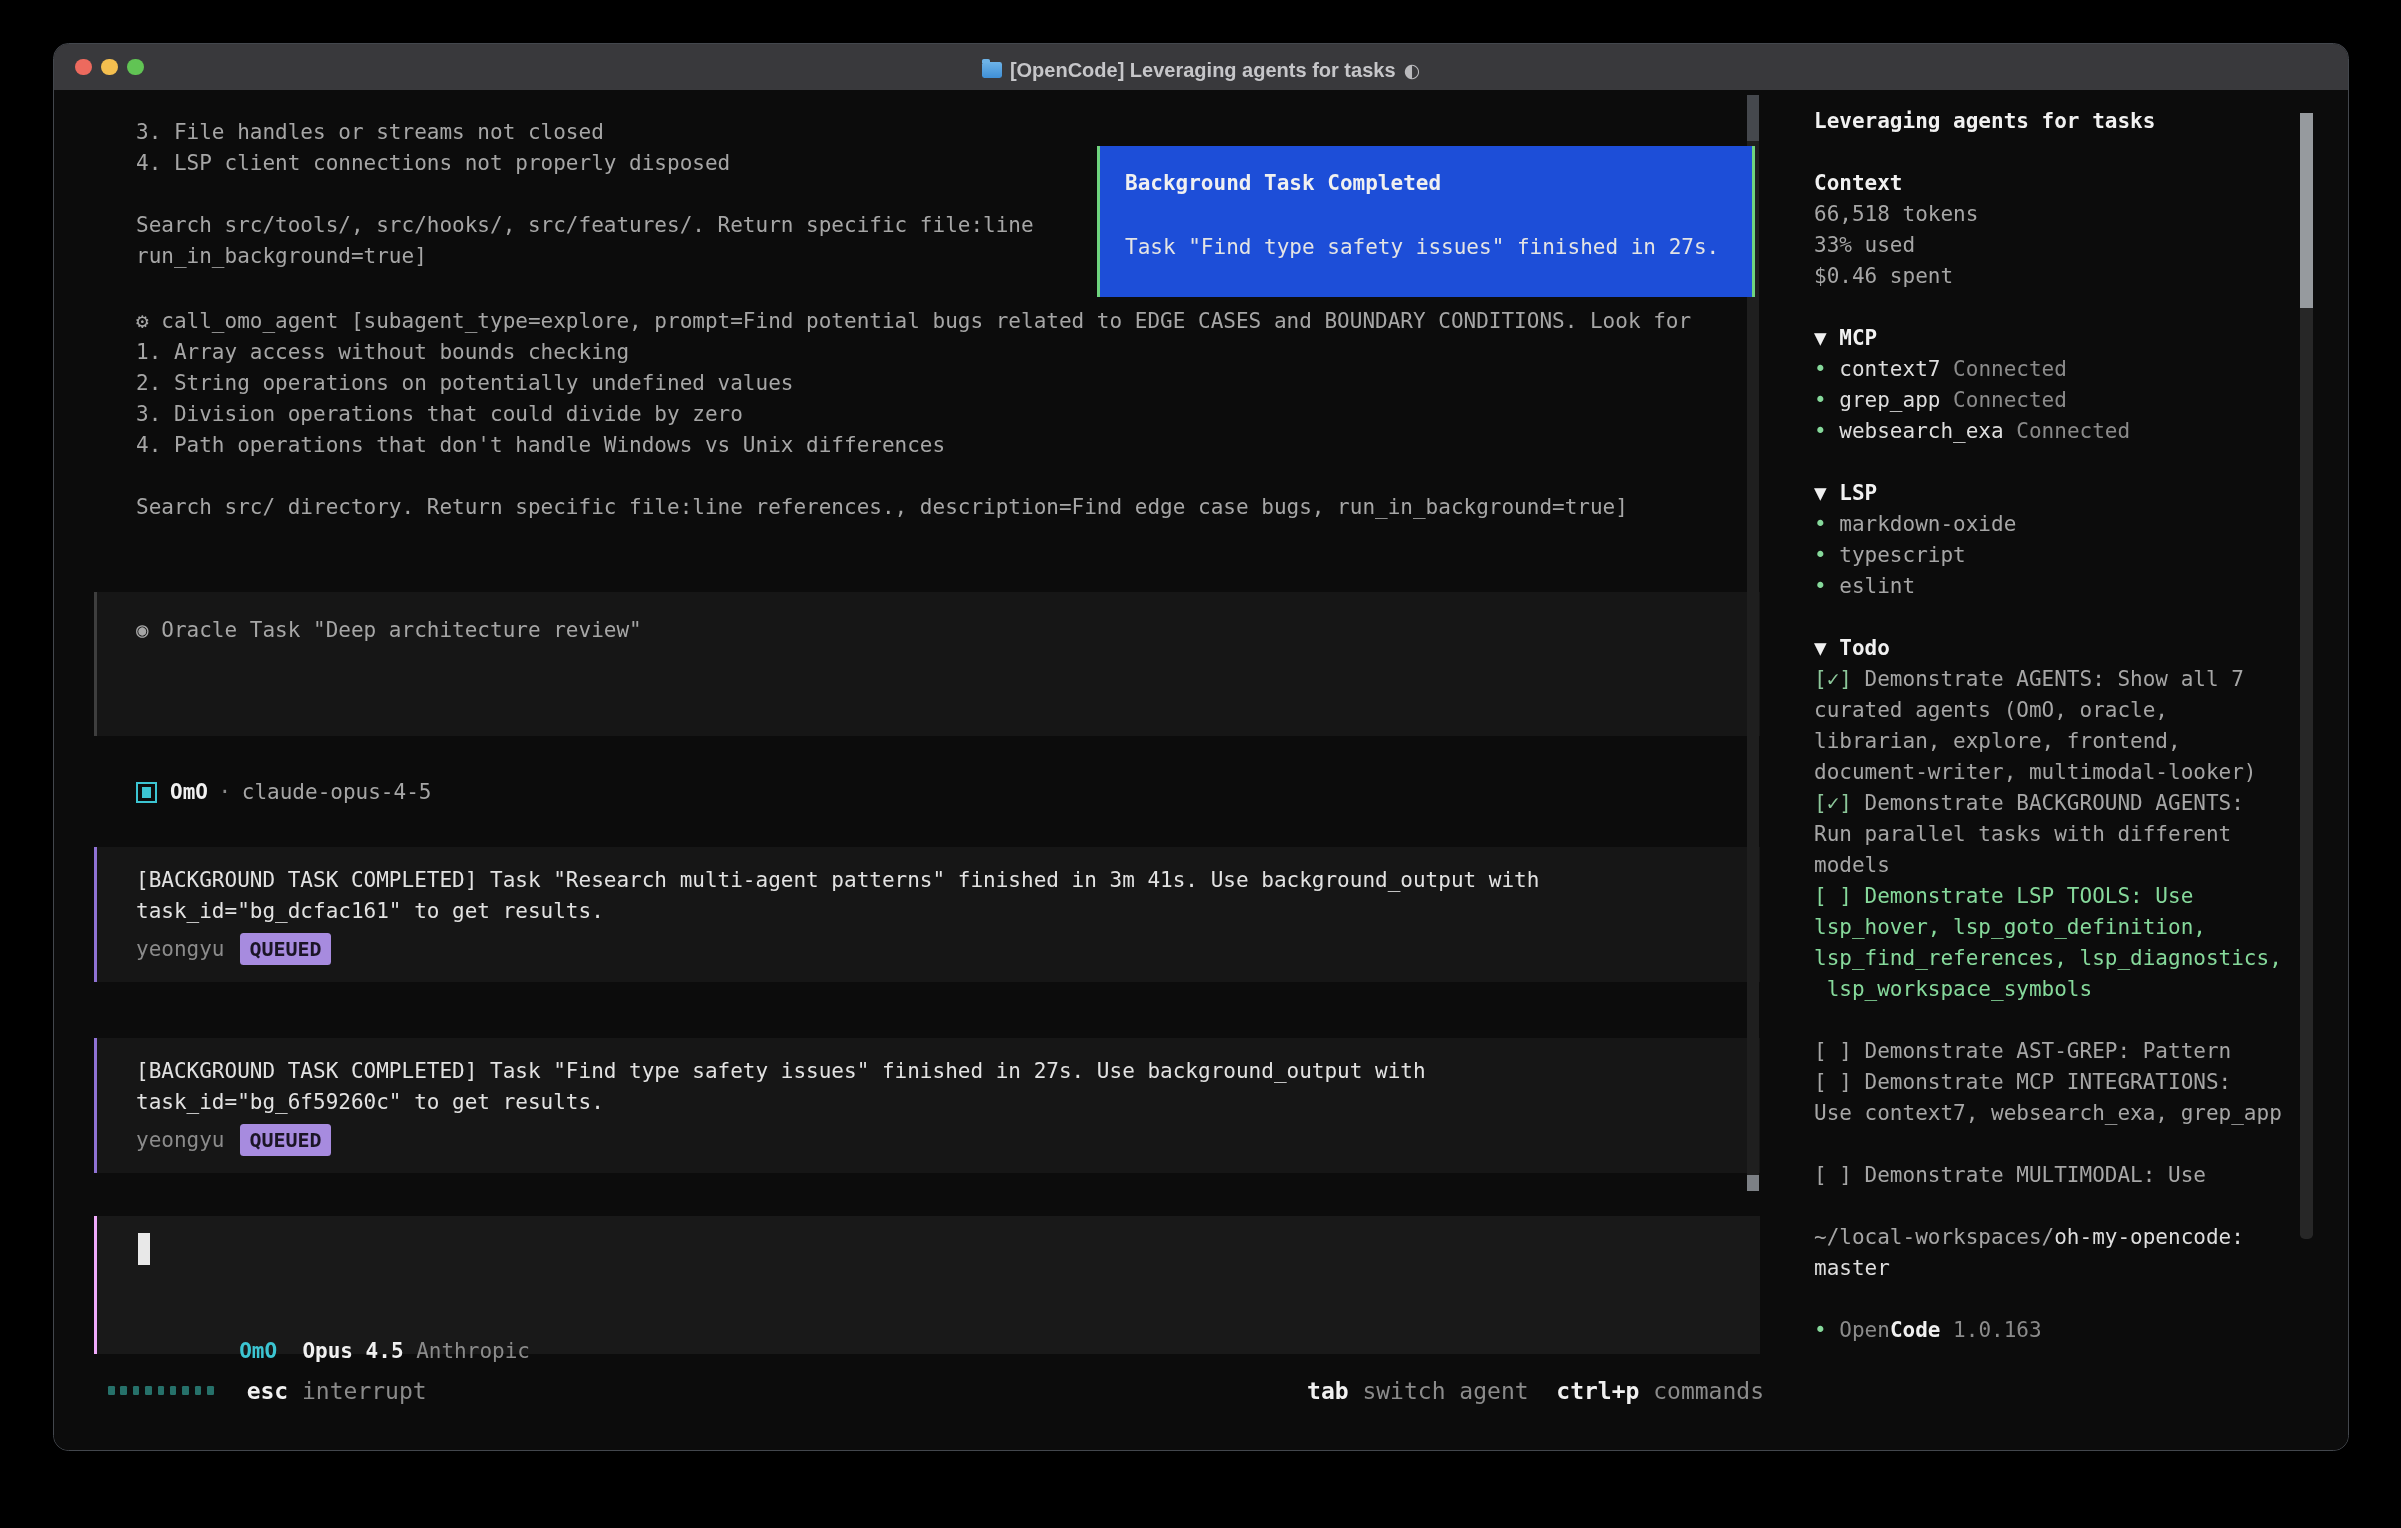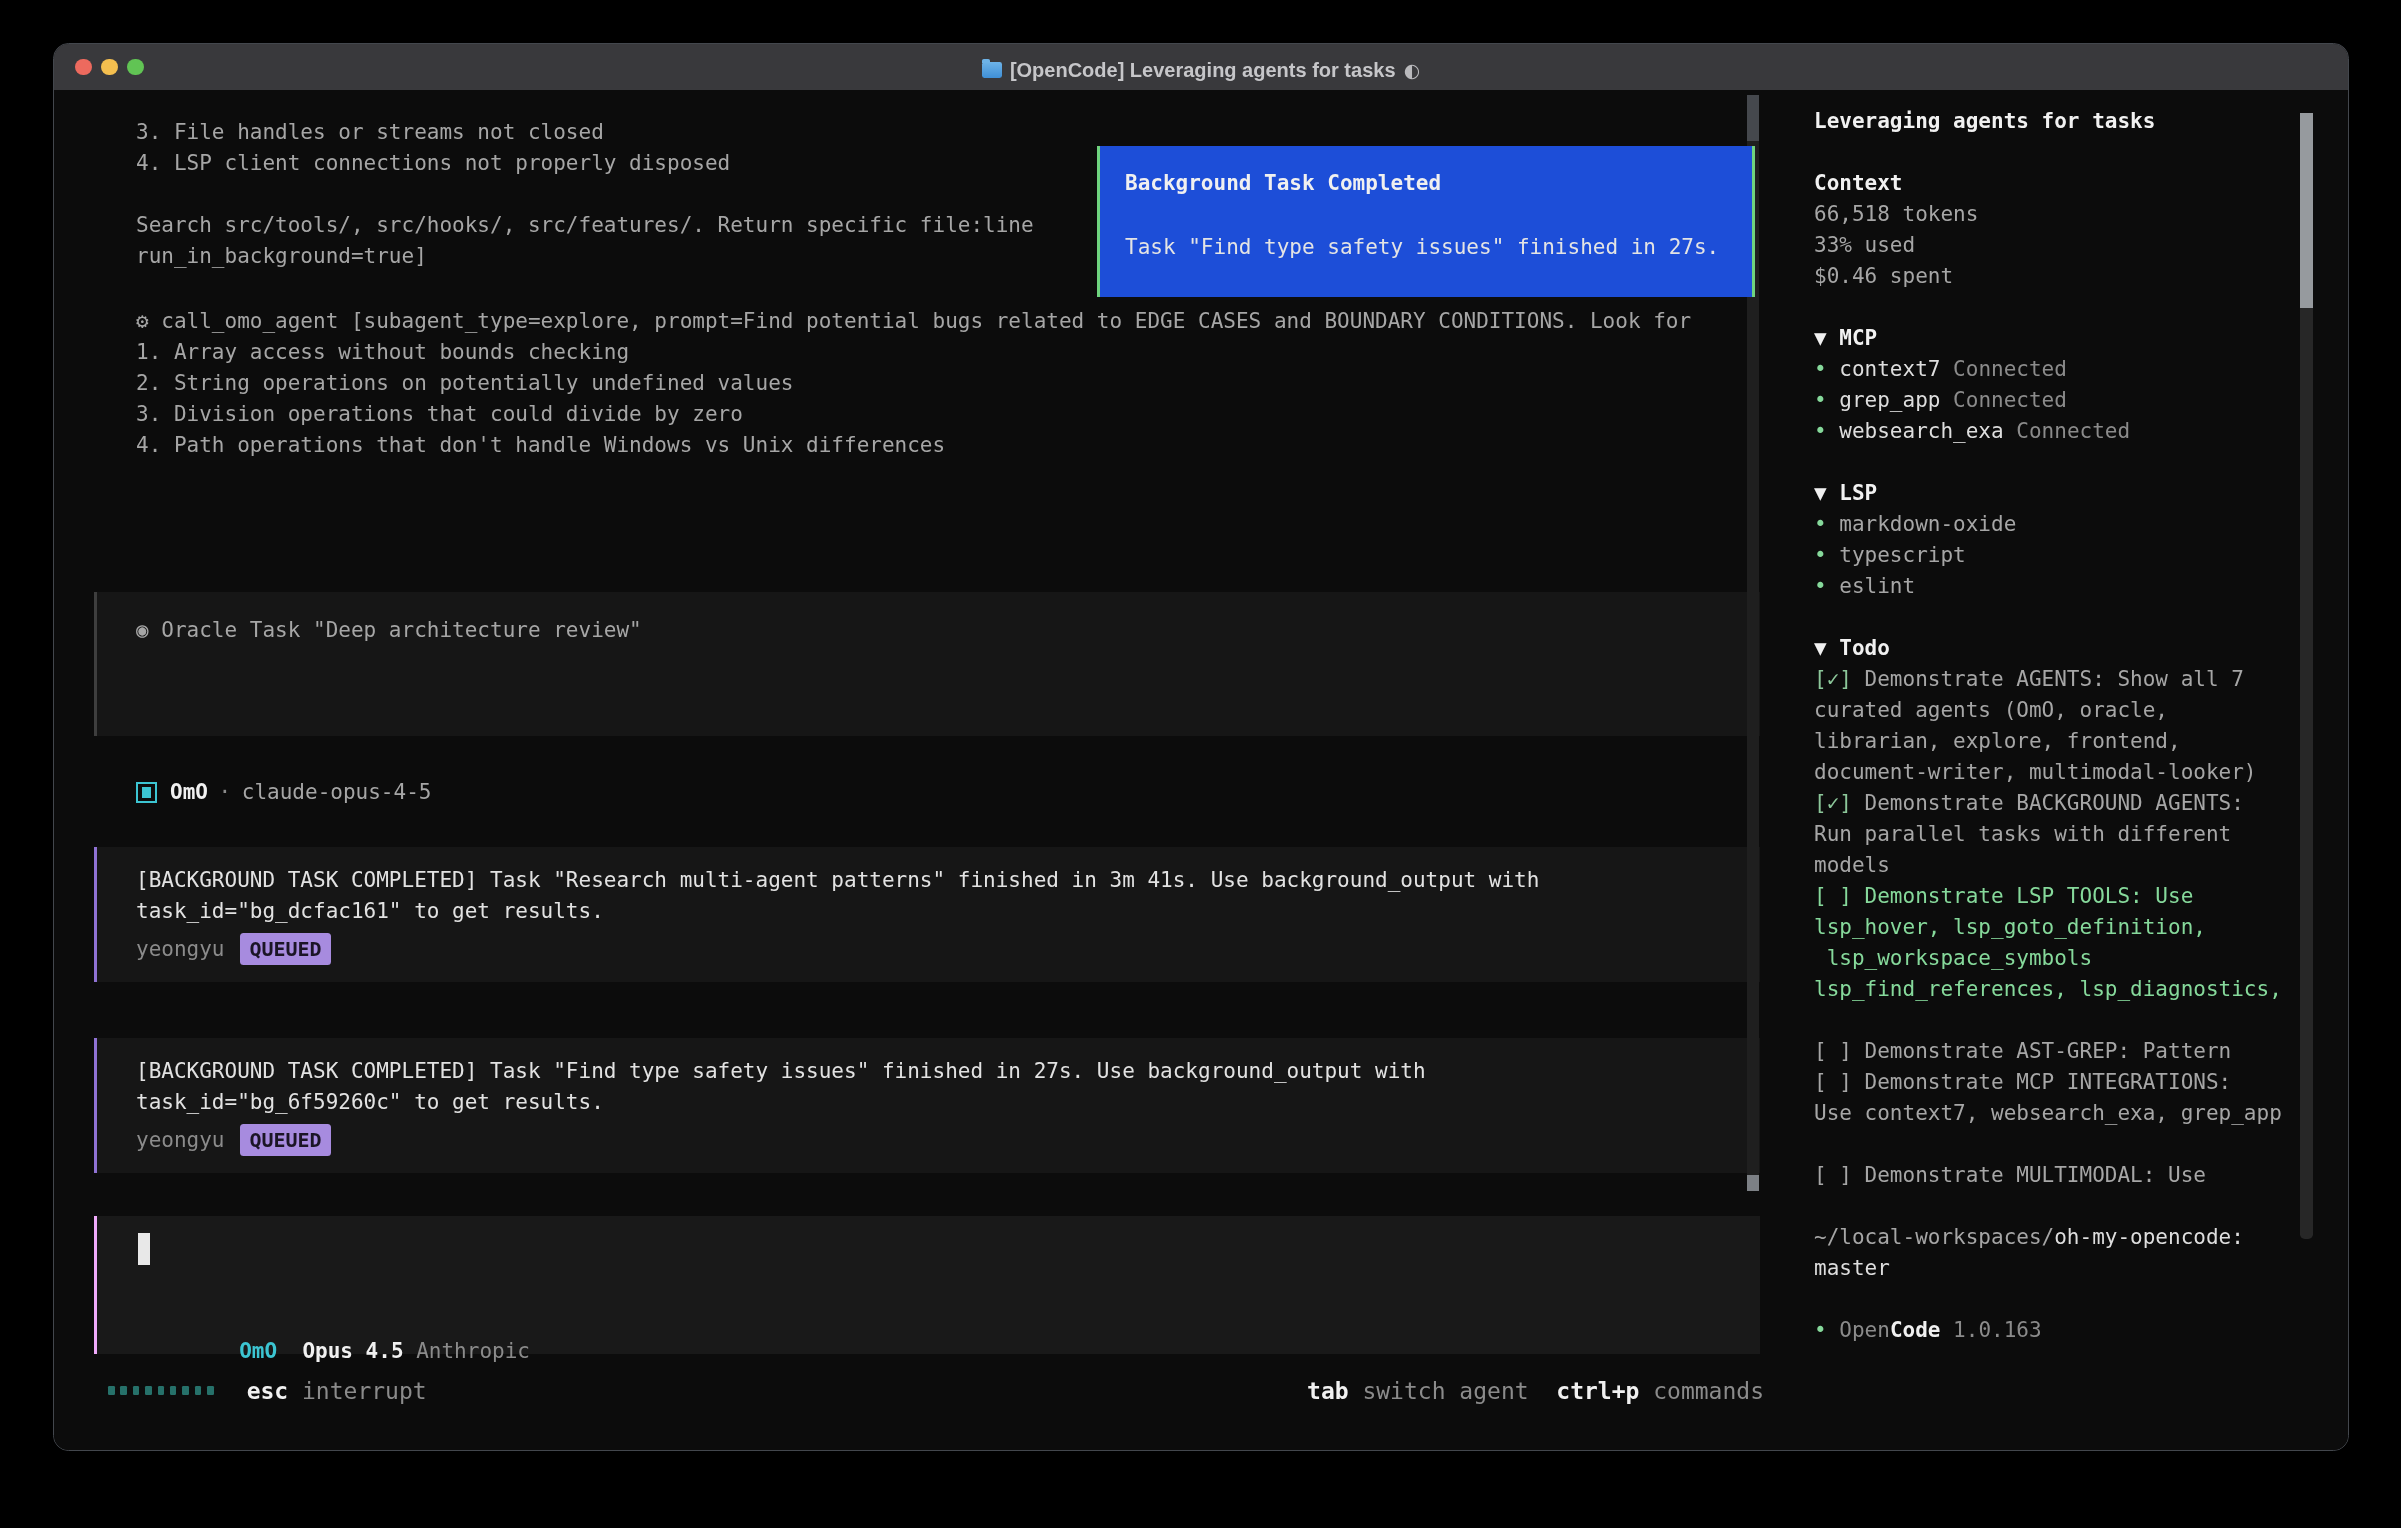--- a/index.html
+++ b/index.html
@@ -109,20 +109,21 @@
       <div class="body">Task "Find type safety issues" finished in 27s.</div>
     </div>
 
     <div class="textblock" style="left:82px; top:216px;" id="call-block">
         <div class="ln s-g">⚙ call_omo_agent [subagent_type=explore, prompt=Find potential bugs related to EDGE CASES and BOUNDARY CONDITIONS. Look for</div>
         <div class="ln s-g">1. Array access without bounds checking</div>
         <div class="ln s-g">2. String operations on potentially undefined values</div>
         <div class="ln s-g">3. Division operations that could divide by zero</div>
         <div class="ln s-g">4. Path operations that don't handle Windows vs Unix differences</div>
         <div class="ln s-g"> </div>
+        <div class="ln s-g">Search src/ directory. Return specific file:line references., description=Find edge case bugs, run_in_background=true]</div>
       </div>
 
     <div class="panelbox oracle">
       <div class="ln" id="oracle-l1"><span class="s-g">◉ Oracle Task "Deep architecture review"</span></div>
     </div>
 
     <div class="agent-header">
       <span class="omo-icon">
           <i></i>
         </span>
@@ -193,22 +194,22 @@
         <div class="ln"><span class="s-b">▼ Todo</span></div>
         <div class="ln"><span class="s-ck">[✓]</span><span class="s-g"> Demonstrate AGENTS: Show all 7</span></div>
         <div class="ln"><span class="s-g">curated agents (OmO, oracle,</span></div>
         <div class="ln"><span class="s-g">librarian, explore, frontend,</span></div>
         <div class="ln"><span class="s-g">document-writer, multimodal-looker)</span></div>
         <div class="ln"><span class="s-ck">[✓]</span><span class="s-g"> Demonstrate BACKGROUND AGENTS:</span></div>
         <div class="ln"><span class="s-g">Run parallel tasks with different</span></div>
         <div class="ln"><span class="s-g">models</span></div>
         <div class="ln"><span class="s-gr">[ ] Demonstrate LSP TOOLS: Use</span></div>
         <div class="ln"><span class="s-gr">lsp_hover, lsp_goto_definition,</span></div>
+        <div class="ln"><span class="s-gr">lsp_find_references, lsp_diagnostics,</span></div>
         <div class="ln"><span class="s-gr"> lsp_workspace_symbols</span></div>
-        <div class="ln"><span class="s-gr">lsp_find_references, lsp_diagnostics,</span></div>
         <div class="ln"> </div>
         <div class="ln"><span class="s-g">[ ] Demonstrate AST-GREP: Pattern</span></div>
         <div class="ln"><span class="s-g">[ ] Demonstrate MCP INTEGRATIONS:</span></div>
         <div class="ln"><span class="s-g">Use context7, websearch_exa, grep_app</span></div>
         <div class="ln"> </div>
         <div class="ln"><span class="s-g">[ ] Demonstrate MULTIMODAL: Use</span></div>
         <div class="ln"> </div>
         <div class="ln"><span class="s-g">~/local-workspaces/</span><span class="s-br">oh-my-opencode:</span></div>
         <div class="ln"><span class="s-br">master</span></div>
         <div class="ln"> </div>

